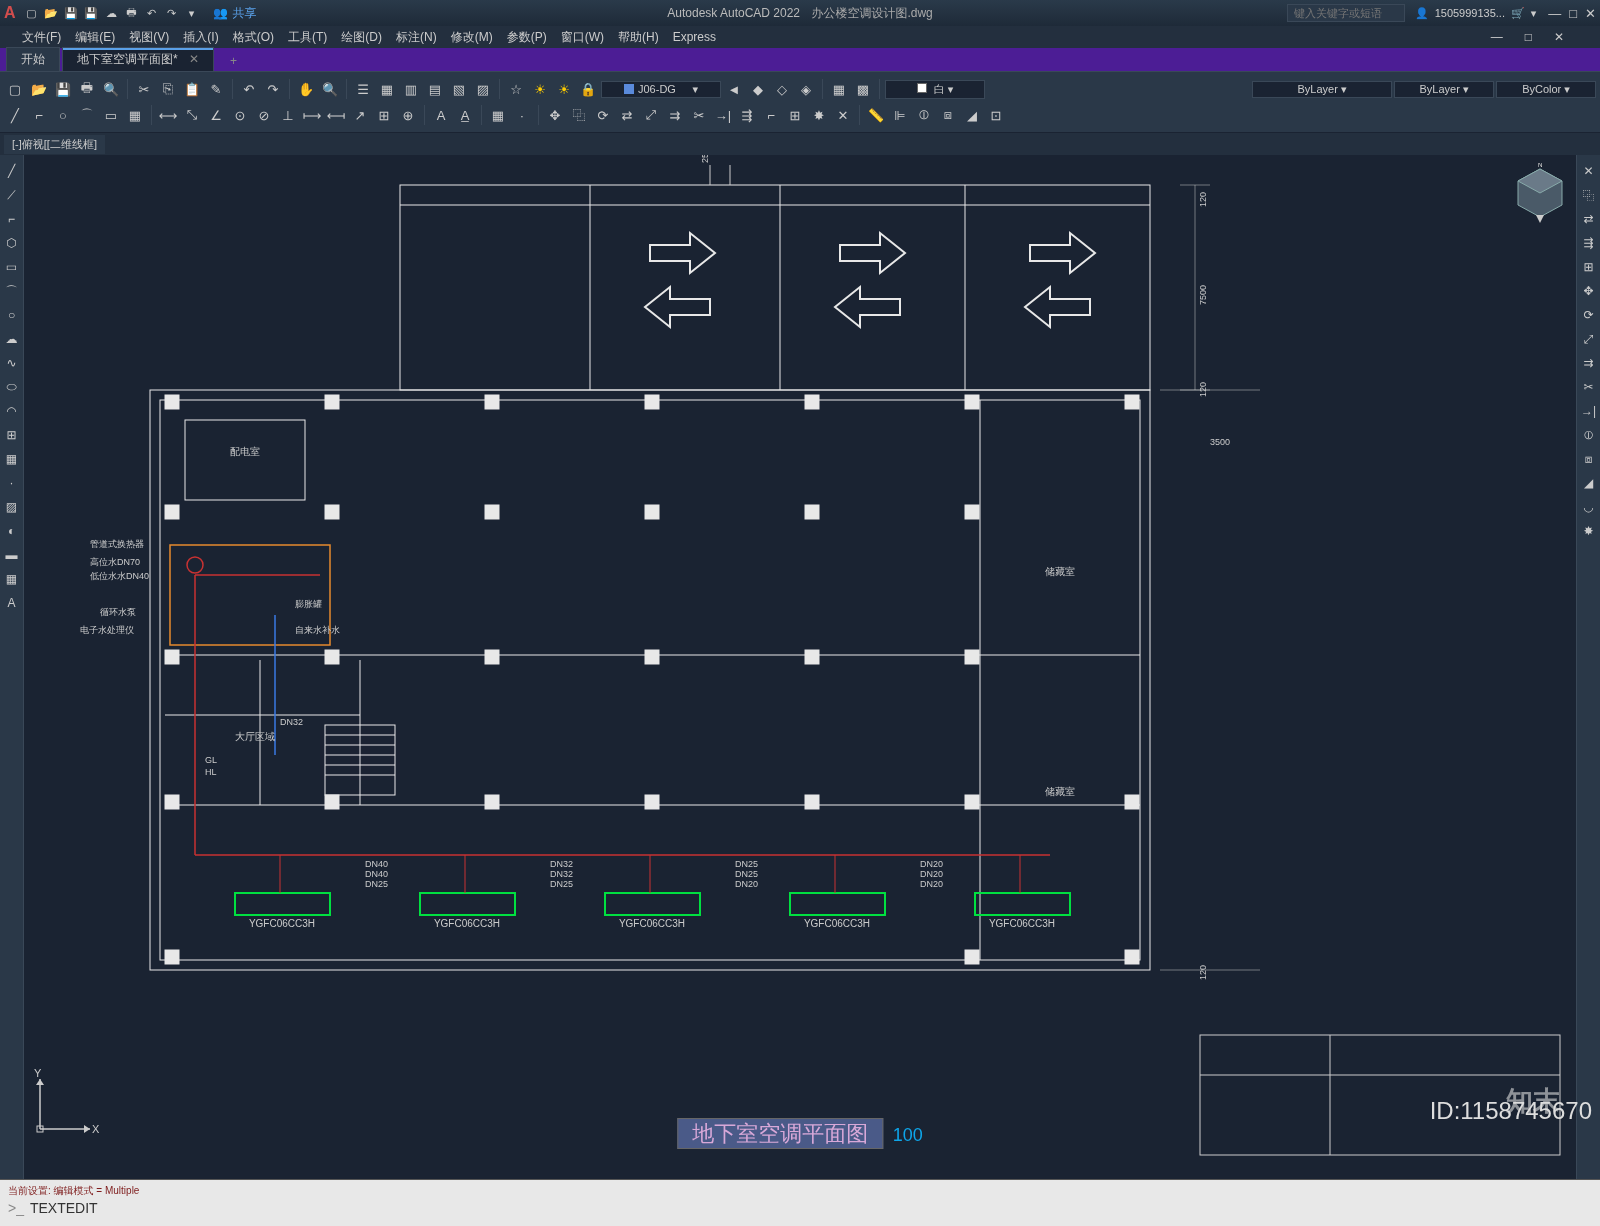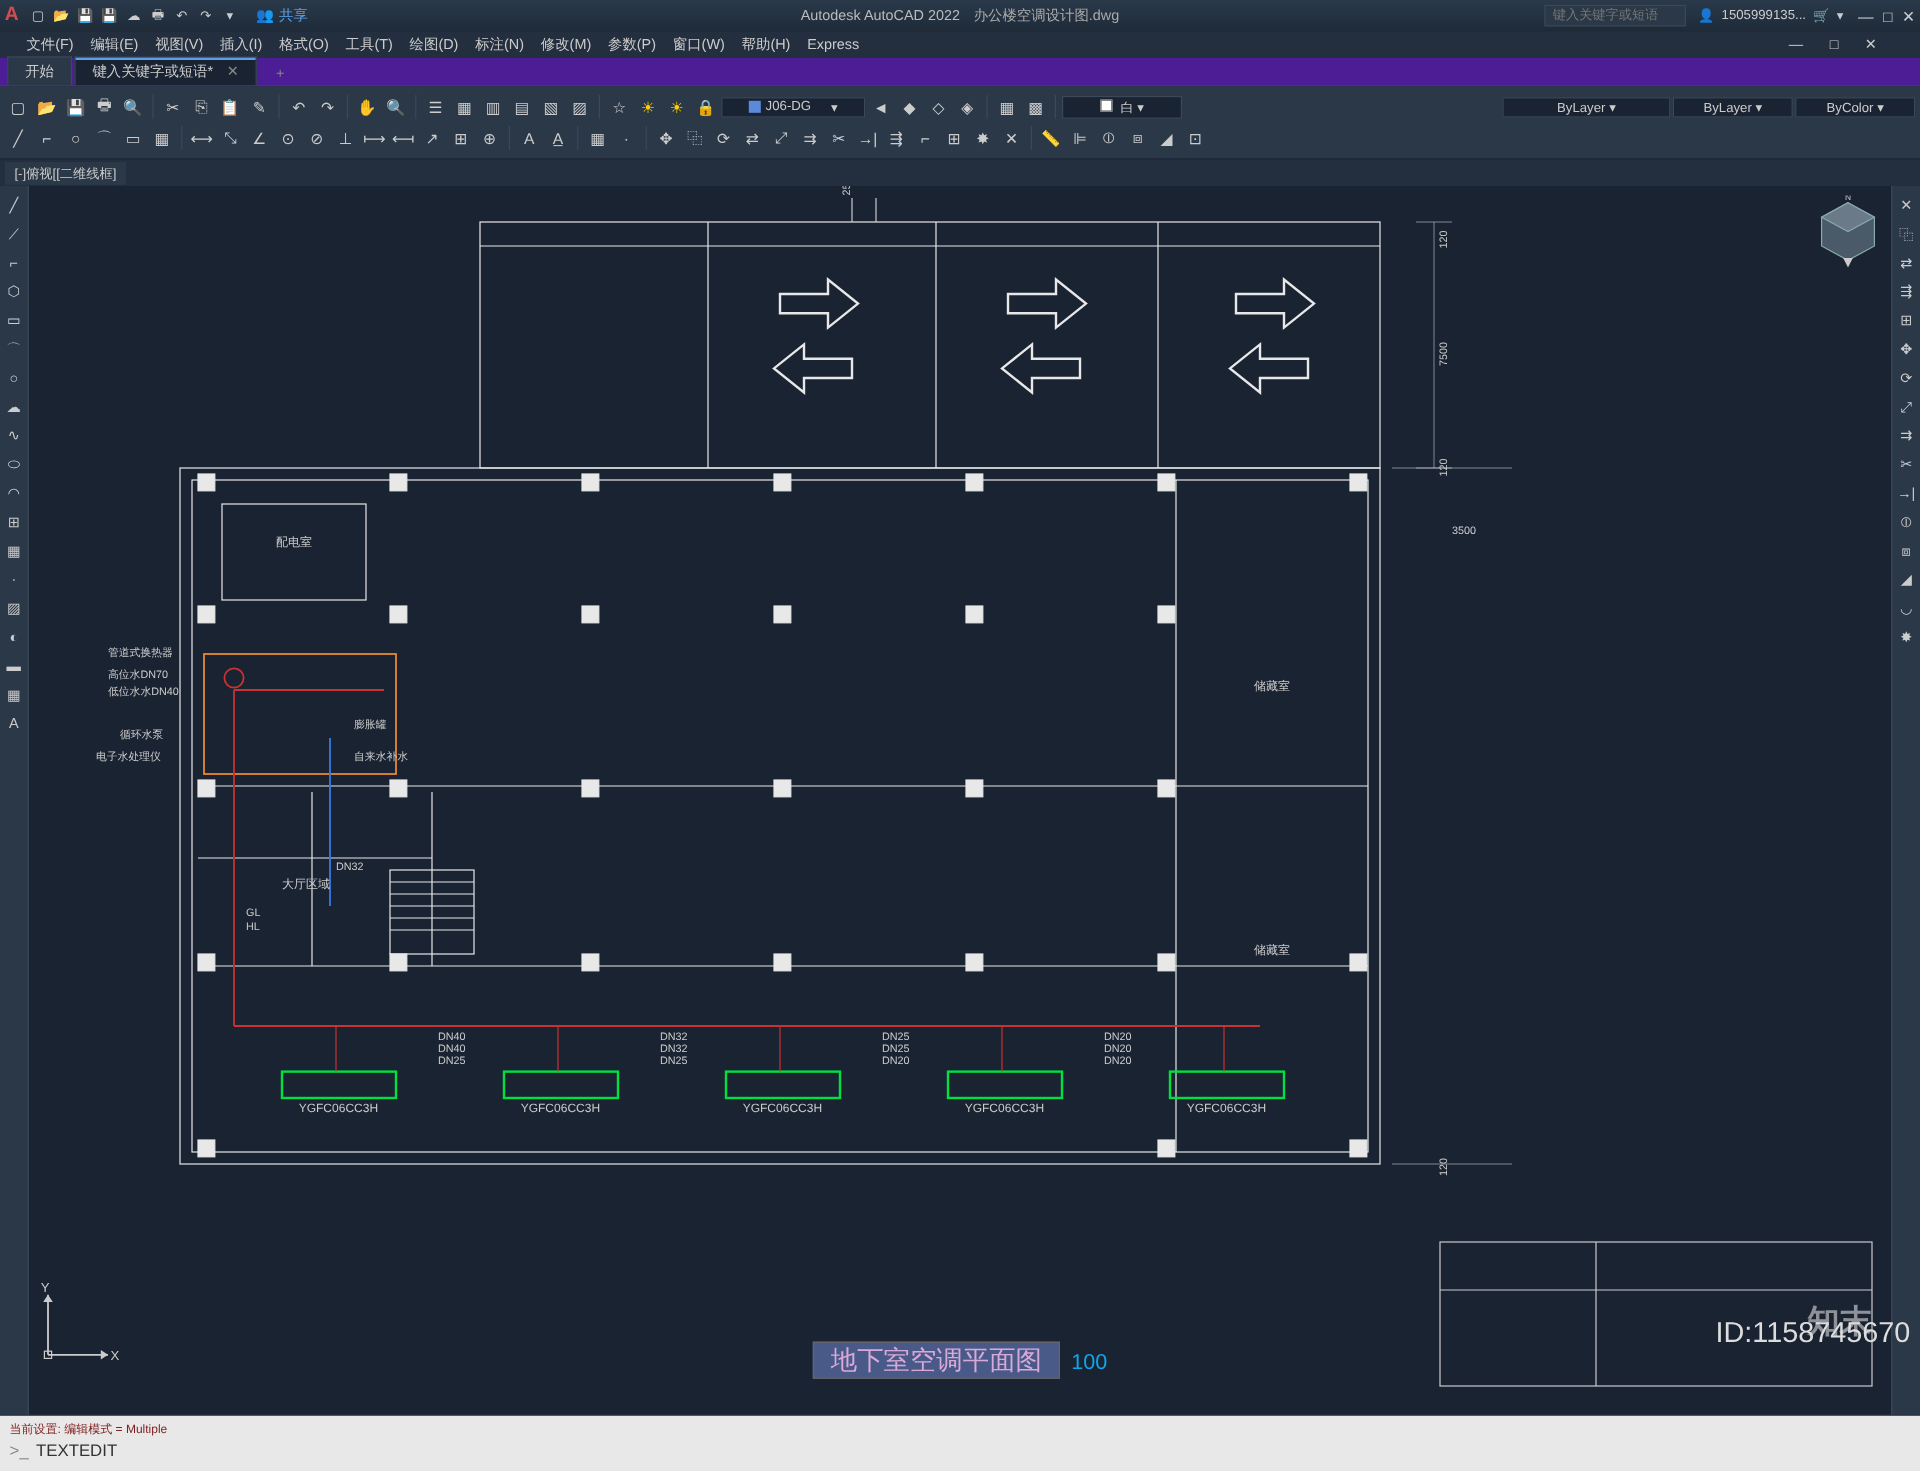--- a/index.html
+++ b/index.html
@@ -134,21 +134,21 @@
   <div style="margin-left:auto;display:flex;gap:8px">
     <span>—</span>
     <span>□</span>
     <span>✕</span>
   </div>
 </div>
 
 <div class="tabs">
   <div class="tab"><span>开始</span></div>
   <div class="tab active">
-    <span>键入关键字或短语*</span>
+    <span>地下室空调平面图*</span>
     <span class="close">✕</span>
   </div>
   <div class="tab" style="background:transparent;border:none"><span class="add">+</span></div>
 </div>
 
 <div class="ribbon">
   <div class="ribbon-row">
     <span class="rbtn">▢</span>
     <span class="rbtn">📂</span>
     <span class="rbtn">💾</span>

